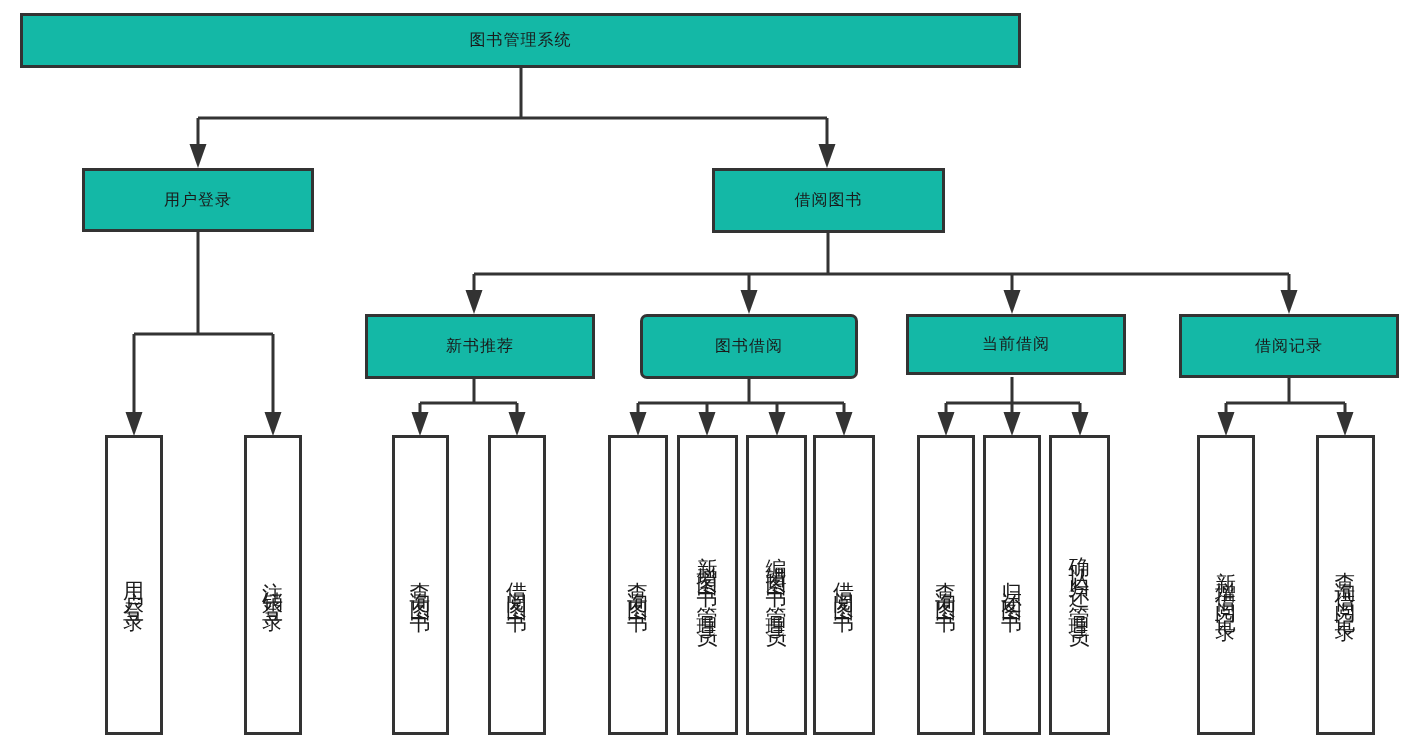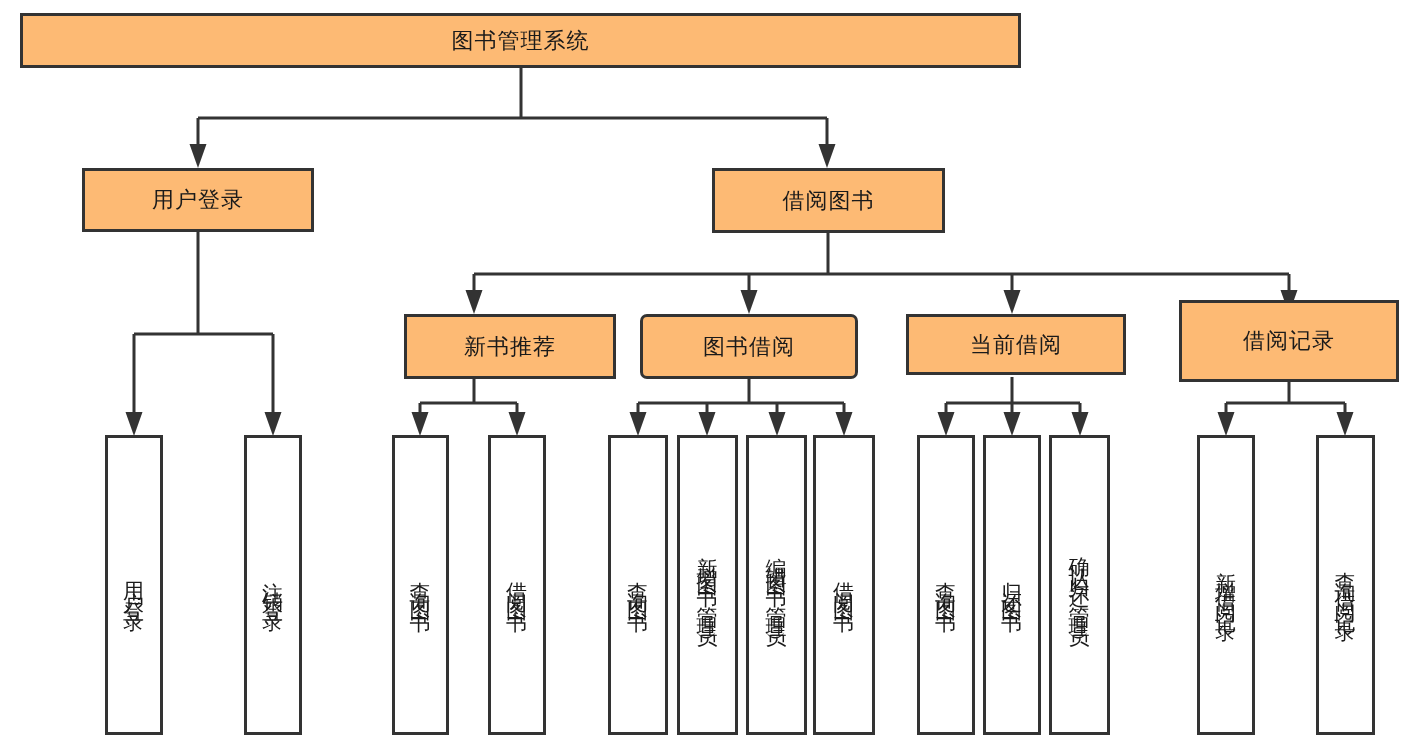--- a/index.html
+++ b/index.html
@@ -28,26 +28,26 @@
     fill: none;
   }
   .arrowhead {
     fill: #333333;
     stroke: none;
   }
   .node {
     position: absolute;
     box-sizing: border-box;
     border: 3px solid #333333;
-    background: #fdba74;
+    background: #14b8a6;
     display: flex;
     align-items: center;
     justify-content: center;
     color: #1a1a1a;
-    font-size: 22px;
+    font-size: 16px;
     letter-spacing: 1px;
     text-align: center;
     z-index: 1;
   }
   .vnode {
     position: absolute;
     box-sizing: border-box;
     border: 3px solid #333333;
     background: #ffffff;
     display: flex;
@@ -125,24 +125,24 @@
       <polygon class="arrowhead" points="1217.5,412 1234.5,412 1226,436"></polygon>
       <polygon class="arrowhead" points="1336.5,412 1353.5,412 1345,436"></polygon>
     </g>
   </svg>
 
   <div class="node" style="left:20px; top:13px; width:1001px; height:55px;">图书管理系统</div>
 
   <div class="node" style="left:82px; top:168px; width:232px; height:64px;">用户登录</div>
   <div class="node" style="left:712px; top:168px; width:233px; height:65px;">借阅图书</div>
 
-  <div class="node" style="left:365px; top:314px; width:212px; height:65px;margin-left:39px;">新书推荐</div>
+  <div class="node" style="left:365px; top:314px; width:230px; height:65px;">新书推荐</div>
   <div class="node" style="left:640px; top:314px; width:218px; height:65px;border-radius:7px;">图书借阅</div>
   <div class="node" style="left:906px; top:314px; width:220px; height:61px;">当前借阅</div>
-  <div class="node" style="left:1179px; top:300px; width:220px; height:82px;">借阅记录</div>
+  <div class="node" style="left:1179px; top:314px; width:220px; height:64px;">借阅记录</div>
 
   <div class="vnode" style="left:105px; top:435px; width:58px; height:300px;">用户登录</div>
   <div class="vnode" style="left:244px; top:435px; width:58px; height:300px;">注销登录</div>
 
   <div class="vnode" style="left:392px; top:435px; width:57px; height:300px;">查询图书</div>
   <div class="vnode" style="left:488px; top:435px; width:58px; height:300px;">借阅图书</div>
 
   <div class="vnode" style="left:608px; top:435px; width:60px; height:300px;">查询图书</div>
   <div class="vnode" style="left:677px; top:435px; width:61px; height:300px;">新增图书（管理员）</div>
   <div class="vnode" style="left:746px; top:435px; width:61px; height:300px;">编辑图书（管理员）</div>

